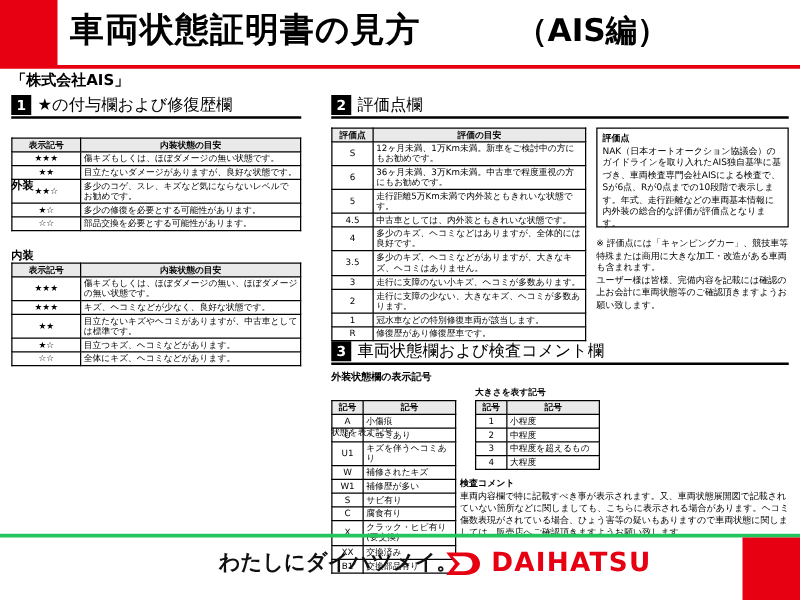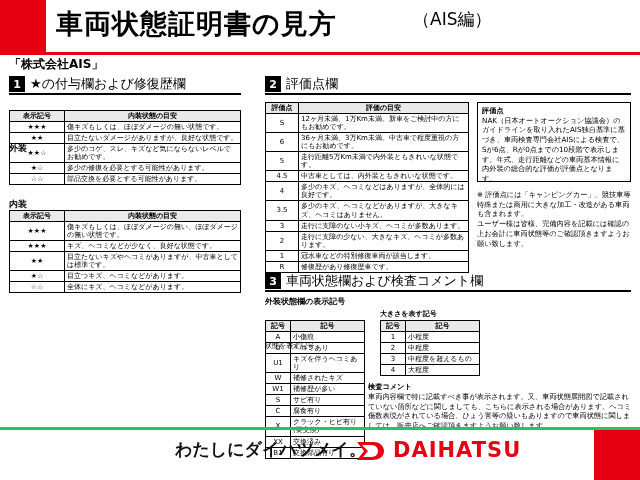--- a/index.html
+++ b/index.html
@@ -21,21 +21,21 @@
   }
   .hdr-bar{
     position:absolute;left:0;top:0;width:46px;height:52px;background:#e60012;
   }
   .hdr-title{
     position:absolute;left:56px;top:6px;
     font-size:27px;font-weight:bold;letter-spacing:1px;
   }
   .hdr-sub{
     position:absolute;left:413px;top:8px;
-    font-size:17px;font-weight:normal;
+    font-size:25px;font-weight:bold;
   }
 
   
   .company{
     position:absolute;left:9px;top:56px;
     font-size:12px;font-weight:bold;
   }
 
   
   .sec-head{position:absolute;display:flex;align-items:center;}

